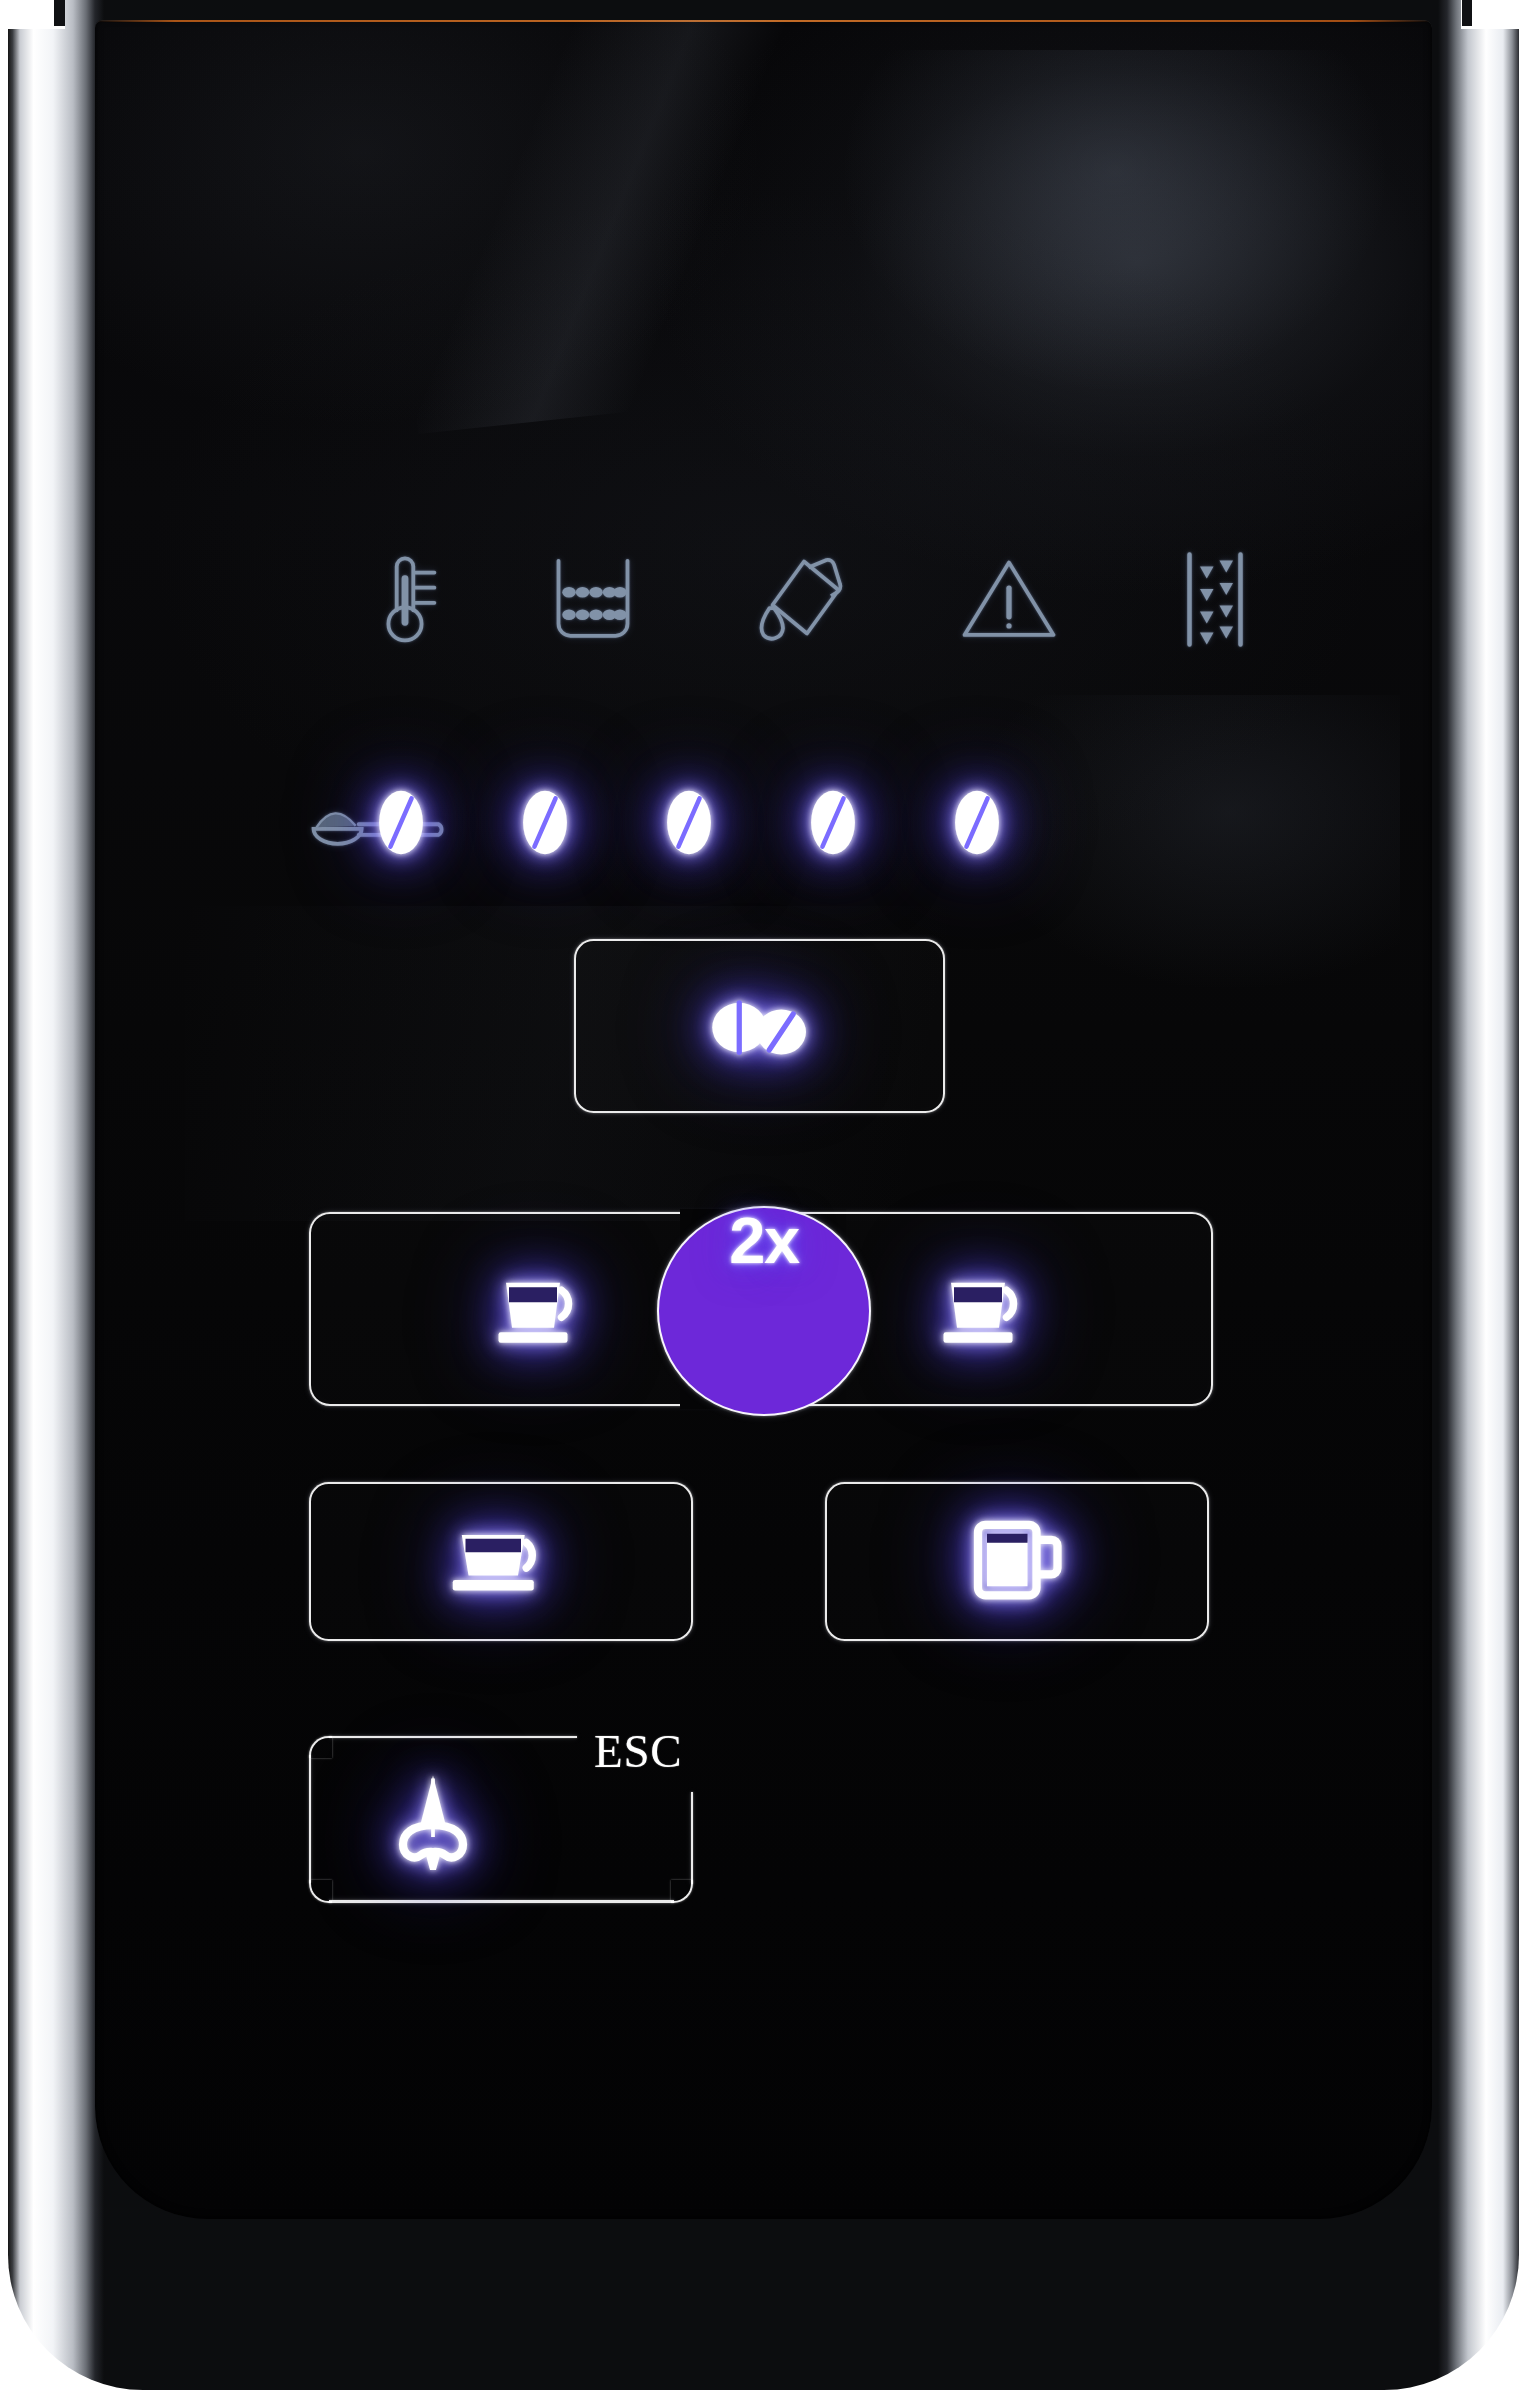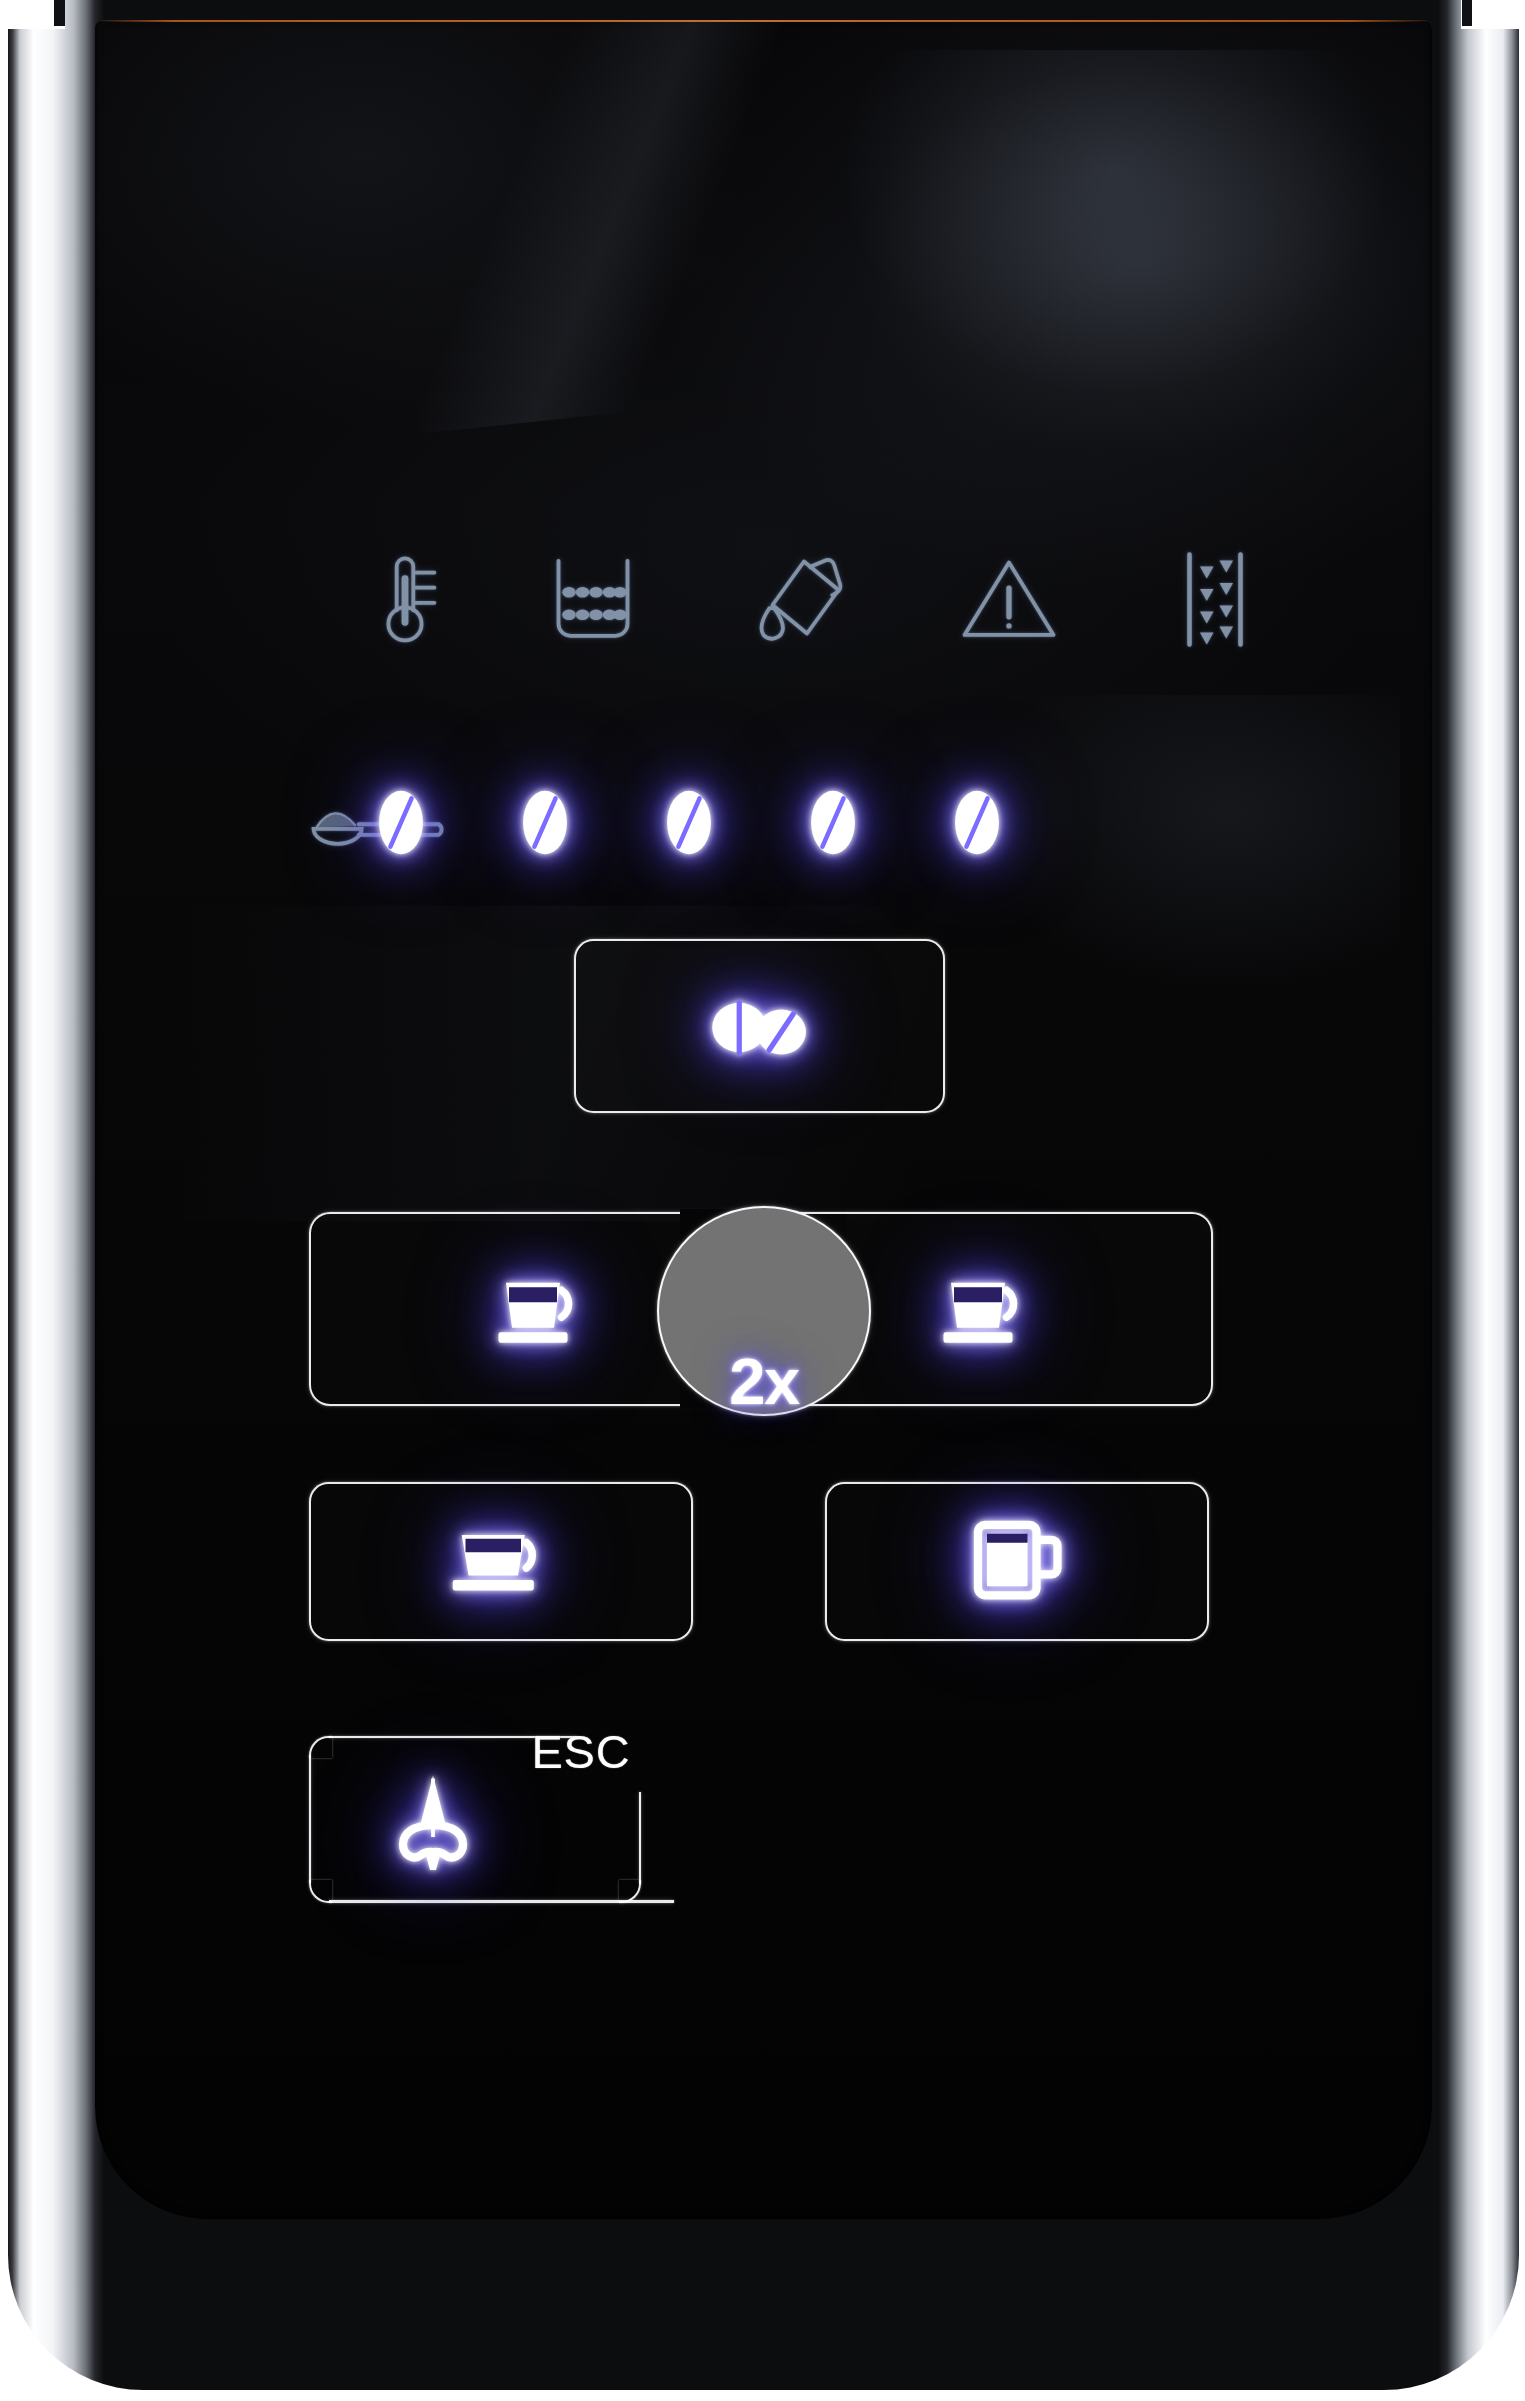--- a/index.html
+++ b/index.html
@@ -159,39 +159,40 @@
     background:#050506;
     pointer-events:none;
   }
   #wedge-left{ left:680px; }
   #wedge-right{ left:757px; }
 
   #btn-2x{
     position:absolute;left:657px;top:-6px;width:210px;height:206px;
     border-radius:50%;
     border:2.3px solid rgba(255,255,255,.95);
-    background:#737373;
-    display:flex;align-items:flex-end;justify-content:center;
+    background:#6d28d9;
+    display:flex;align-items:flex-start;justify-content:center;
     box-shadow:0 0 3px rgba(255,255,255,.45), 0 0 9px rgba(180,188,215,.18);
   }
   #btn-2x .glow-text{ font-size:65px;font-weight:700;letter-spacing:-1.5px;line-height:1; }
 
   
   #row-drinks{ position:absolute;left:0;top:1482px;width:1526px;height:173px; }
   .btn-drink{ position:absolute;top:0;width:384px;height:159px;border-radius:19.5px; }
   #btn-coffee{ left:309px; }
   #btn-mug{ left:825px; }
 
   
   #row-functions{ position:absolute;left:0;top:1719px;width:1526px;height:195px; }
   .btn-func{
-    position:absolute;top:16.5px;width:332px;height:167px;
+    position:absolute;top:16.5px;width:384px;height:167px;
     border-radius:19.5px;
     border:none;background:none;box-shadow:none;
     display:block;
+    font-family:Liberation Serif, serif;
   }
   #btn-esc{ left:309px; }
   #btn-ok{ left:825px; }
   
   .func-edge{position:absolute;background:rgba(255,255,255,.92);
     box-shadow:0 0 2.3px rgba(255,255,255,.45),0 0 6px rgba(190,195,215,.18);}
   .func-top{    left:19.5px; top:0;  width:248px;  height:2.3px; }
   .func-left{   left:0;  top:19.5px; width:2.3px;  height:128px; }
   .func-bottom{ left:19.5px; bottom:0;width:345px;  height:2.3px; }
   .func-right{  right:0; top:56px; width:2.3px;  height:92px; }

